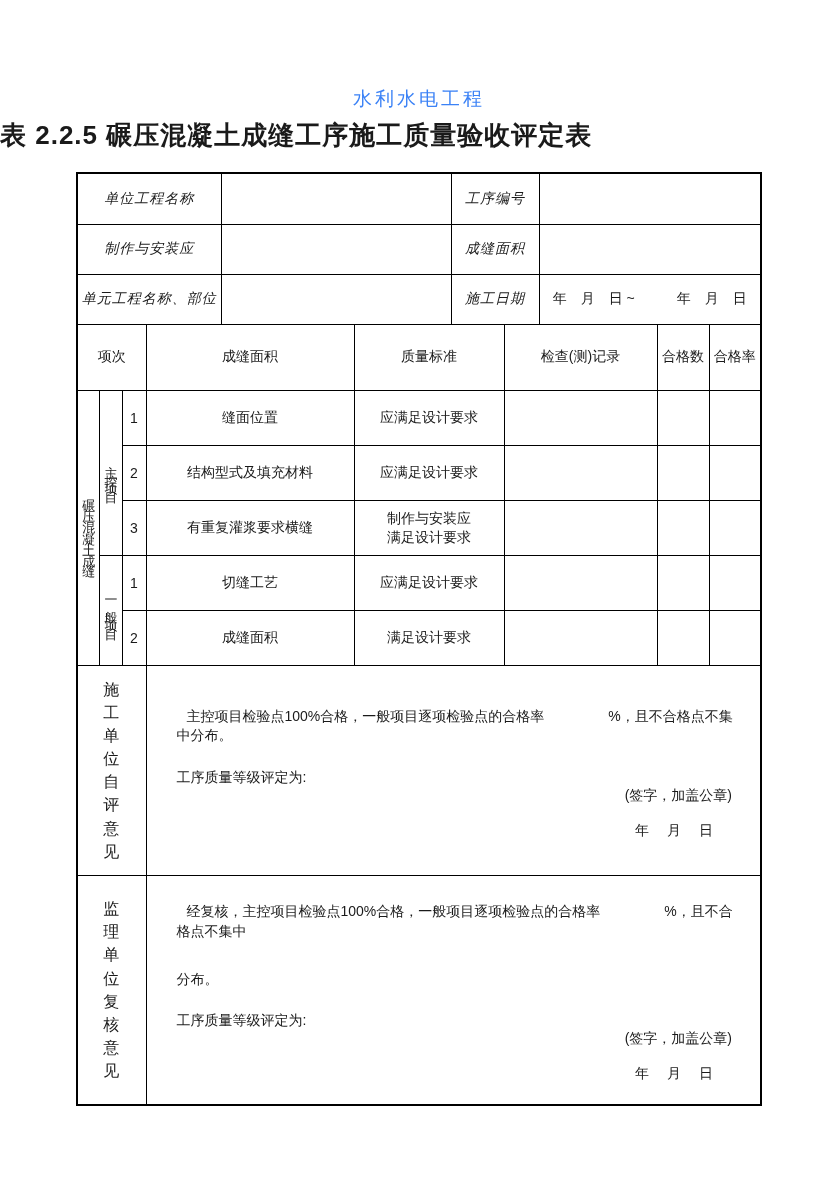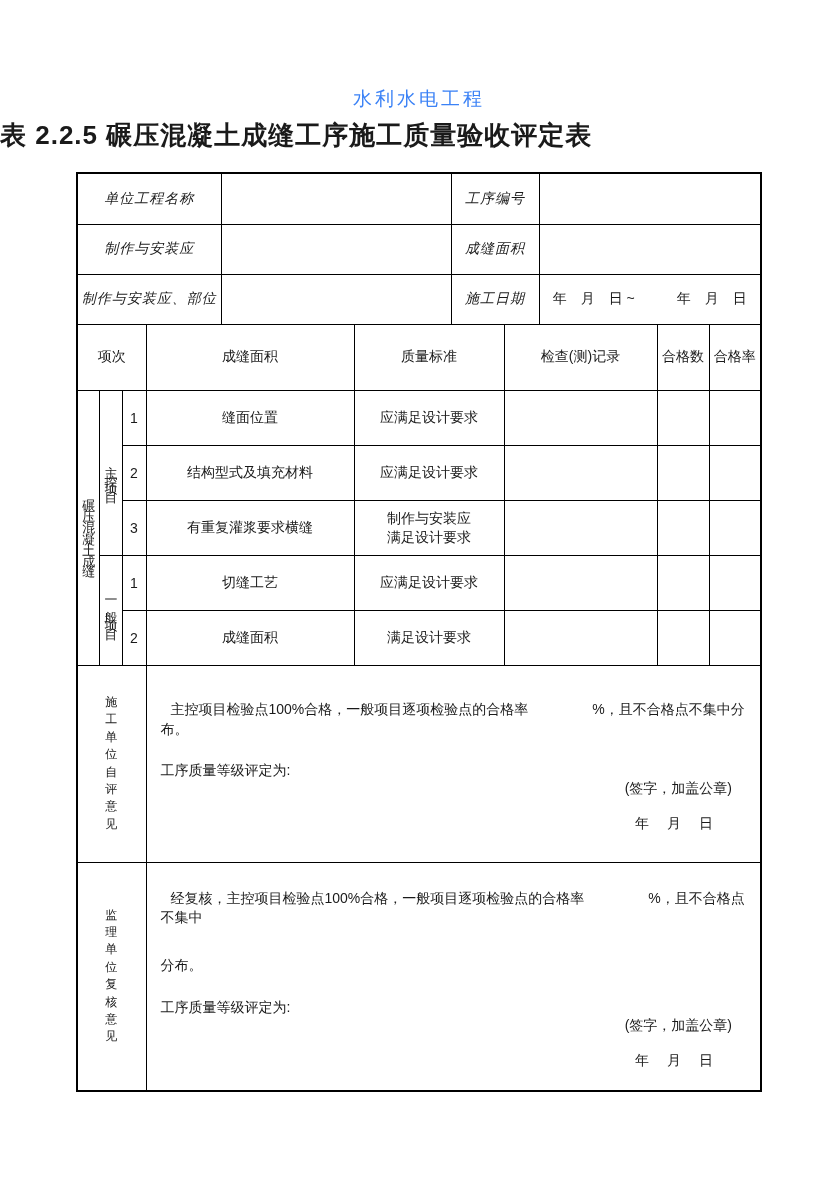--- a/index.html
+++ b/index.html
@@ -48,29 +48,29 @@
     margin:0 auto;
     font-size:13px;
   }
   .v-group{letter-spacing:11px;}
   .v-sect{letter-spacing:9px;}
   .wrap2{
     width:2em;
     margin:12px auto;
     line-height:1.45;
     word-break:break-all;
-    font-size:12px;
+    font-size:16px;
     letter-spacing:1px;
   }
   .opinion{
     display:flex;
     flex-direction:column;
     height:100%;
     text-align:left;
-    padding:0 14px 0 14px;
+    padding:0 14px 0 30px;
     box-sizing:border-box;
   }
   .opinion .p1{margin-top:19px;line-height:1.4;}
   .opinion .p1b{margin-top:28px;line-height:1.4;}
   .opinion .grade{margin-top:23px;}
   .opinion .spacer{flex:1;}
   .opinion .sign{align-self:flex-end;margin-right:14px;}
   .opinion .date{align-self:flex-end;margin-right:31px;margin-top:17px;margin-bottom:13px;letter-spacing:2px;}
   .gap-blank{display:inline-block;width:64px;}
   .indent{display:inline-block;width:10px;}
@@ -103,21 +103,21 @@
     <td colspan="2" class="lbl">工序编号</td>
     <td colspan="3"></td>
   </tr>
   <tr class="h50">
     <td colspan="4" class="lbl">制作与安装应</td>
     <td colspan="2"></td>
     <td colspan="2" class="lbl">成缝面积</td>
     <td colspan="3"></td>
   </tr>
   <tr class="h50">
-    <td colspan="4" class="lbl">制作与安装应、部位</td>
+    <td colspan="4" class="lbl">单元工程名称、部位</td>
     <td colspan="2"></td>
     <td colspan="2" class="lbl">施工日期</td>
     <td colspan="3" class="prewrap">年　月　日 ~　　　年　月　日</td>
   </tr>
 
   <tr class="h66">
     <td colspan="3">项次</td>
     <td colspan="2">成缝面积</td>
     <td colspan="2">质量标准</td>
     <td colspan="2">检查(测)记录</td>

